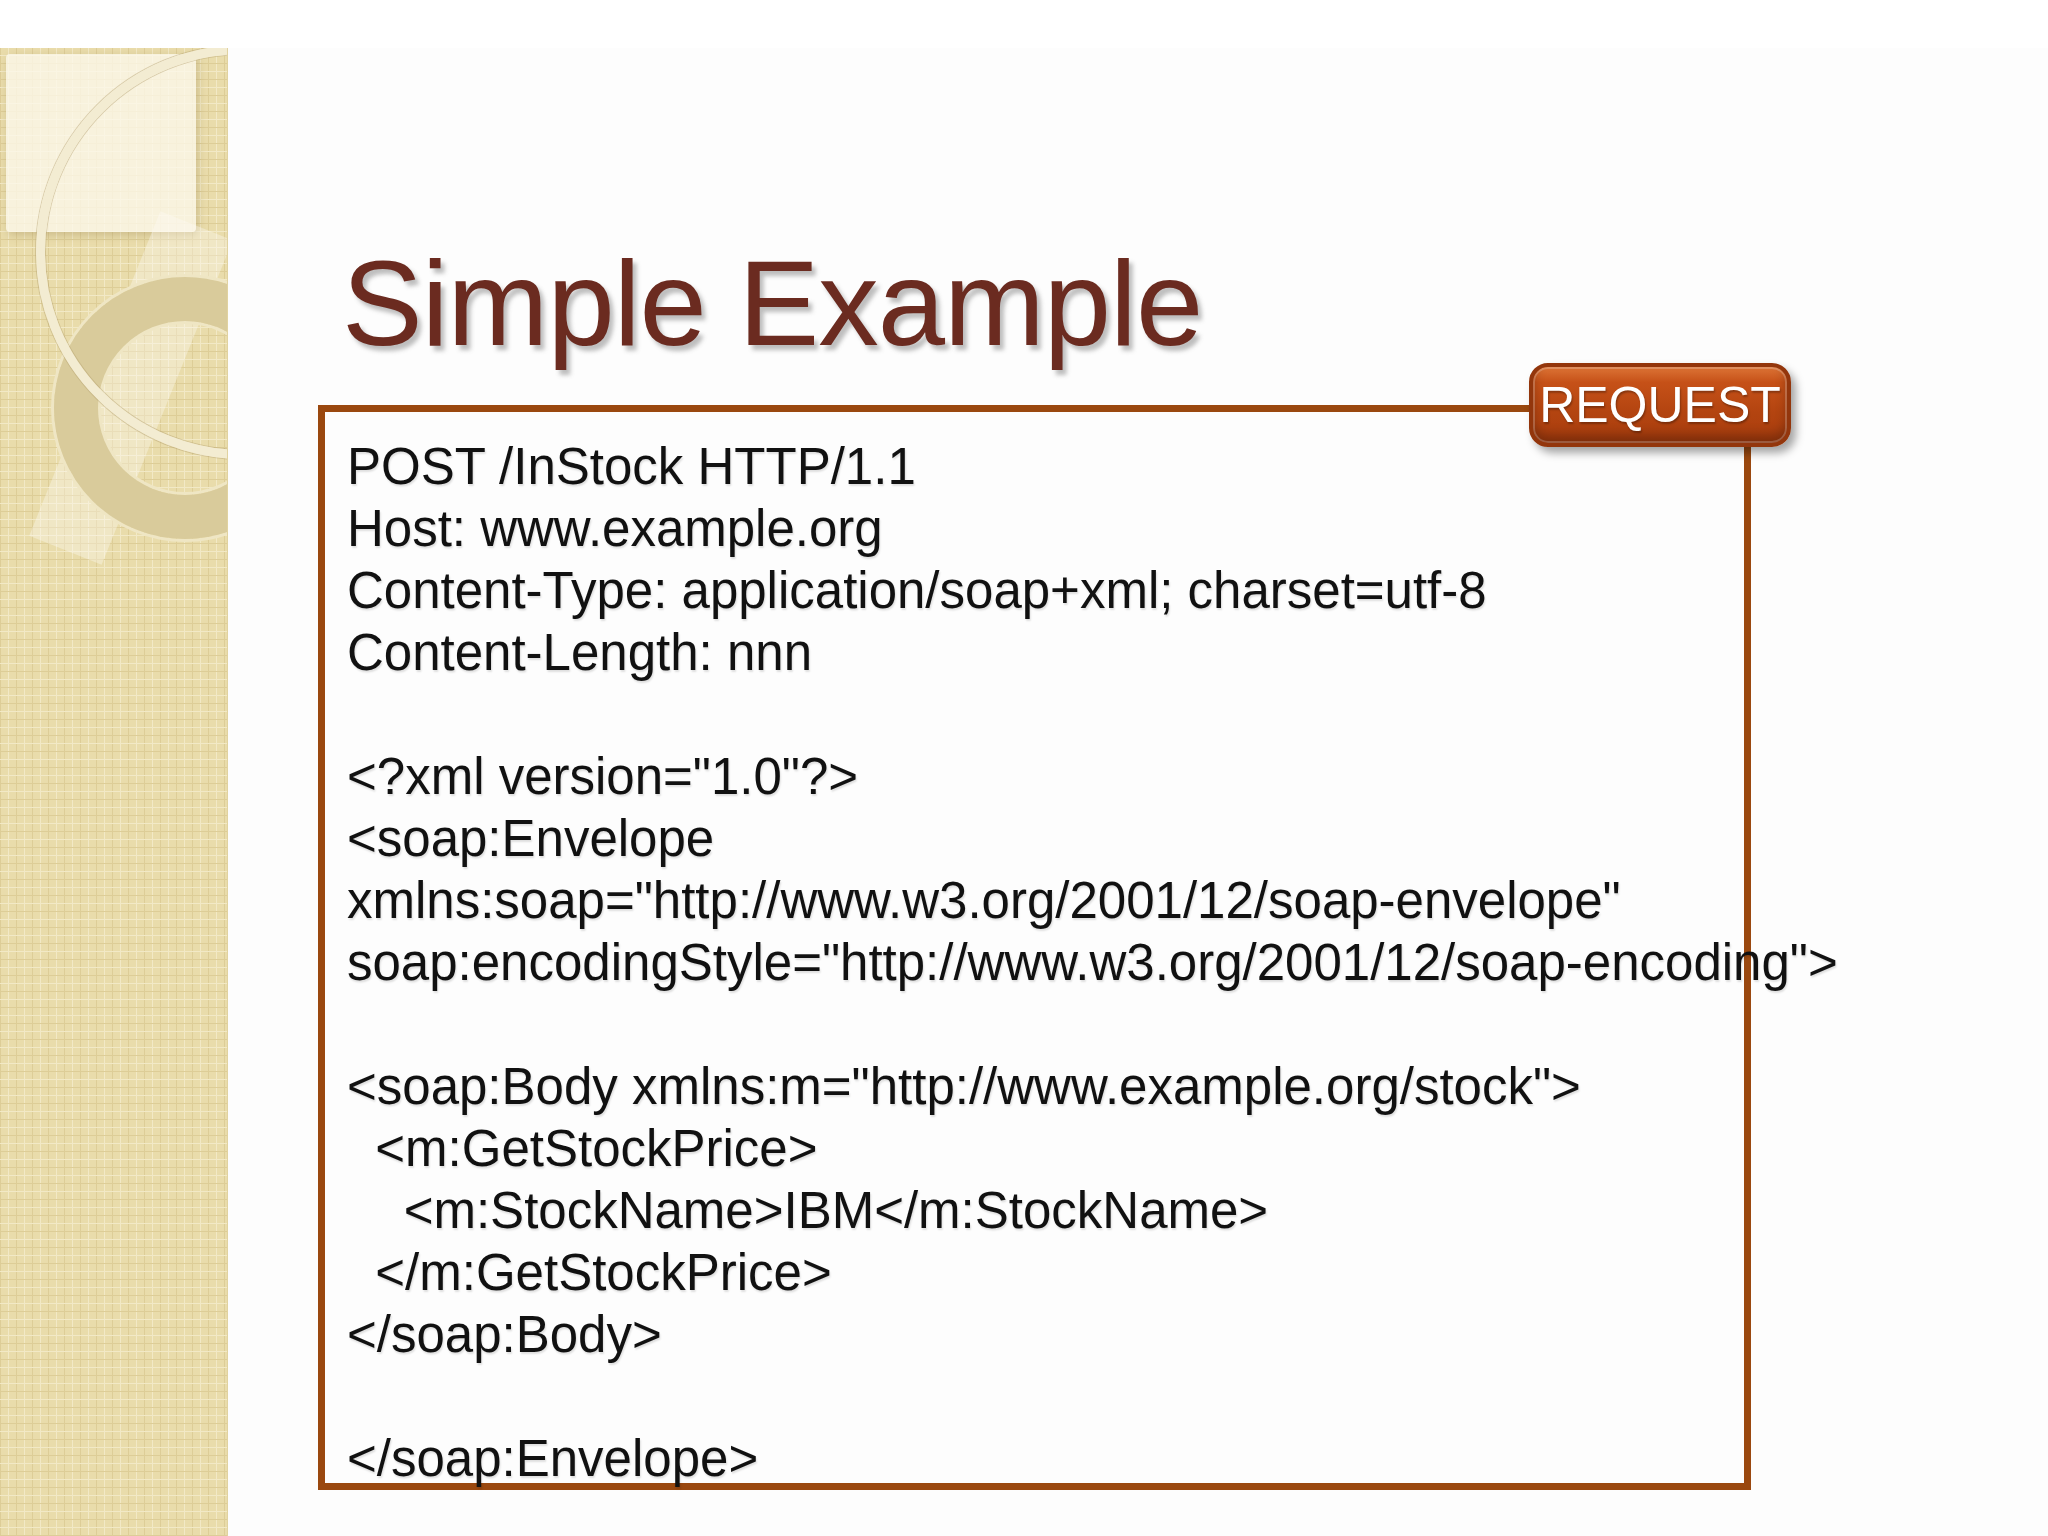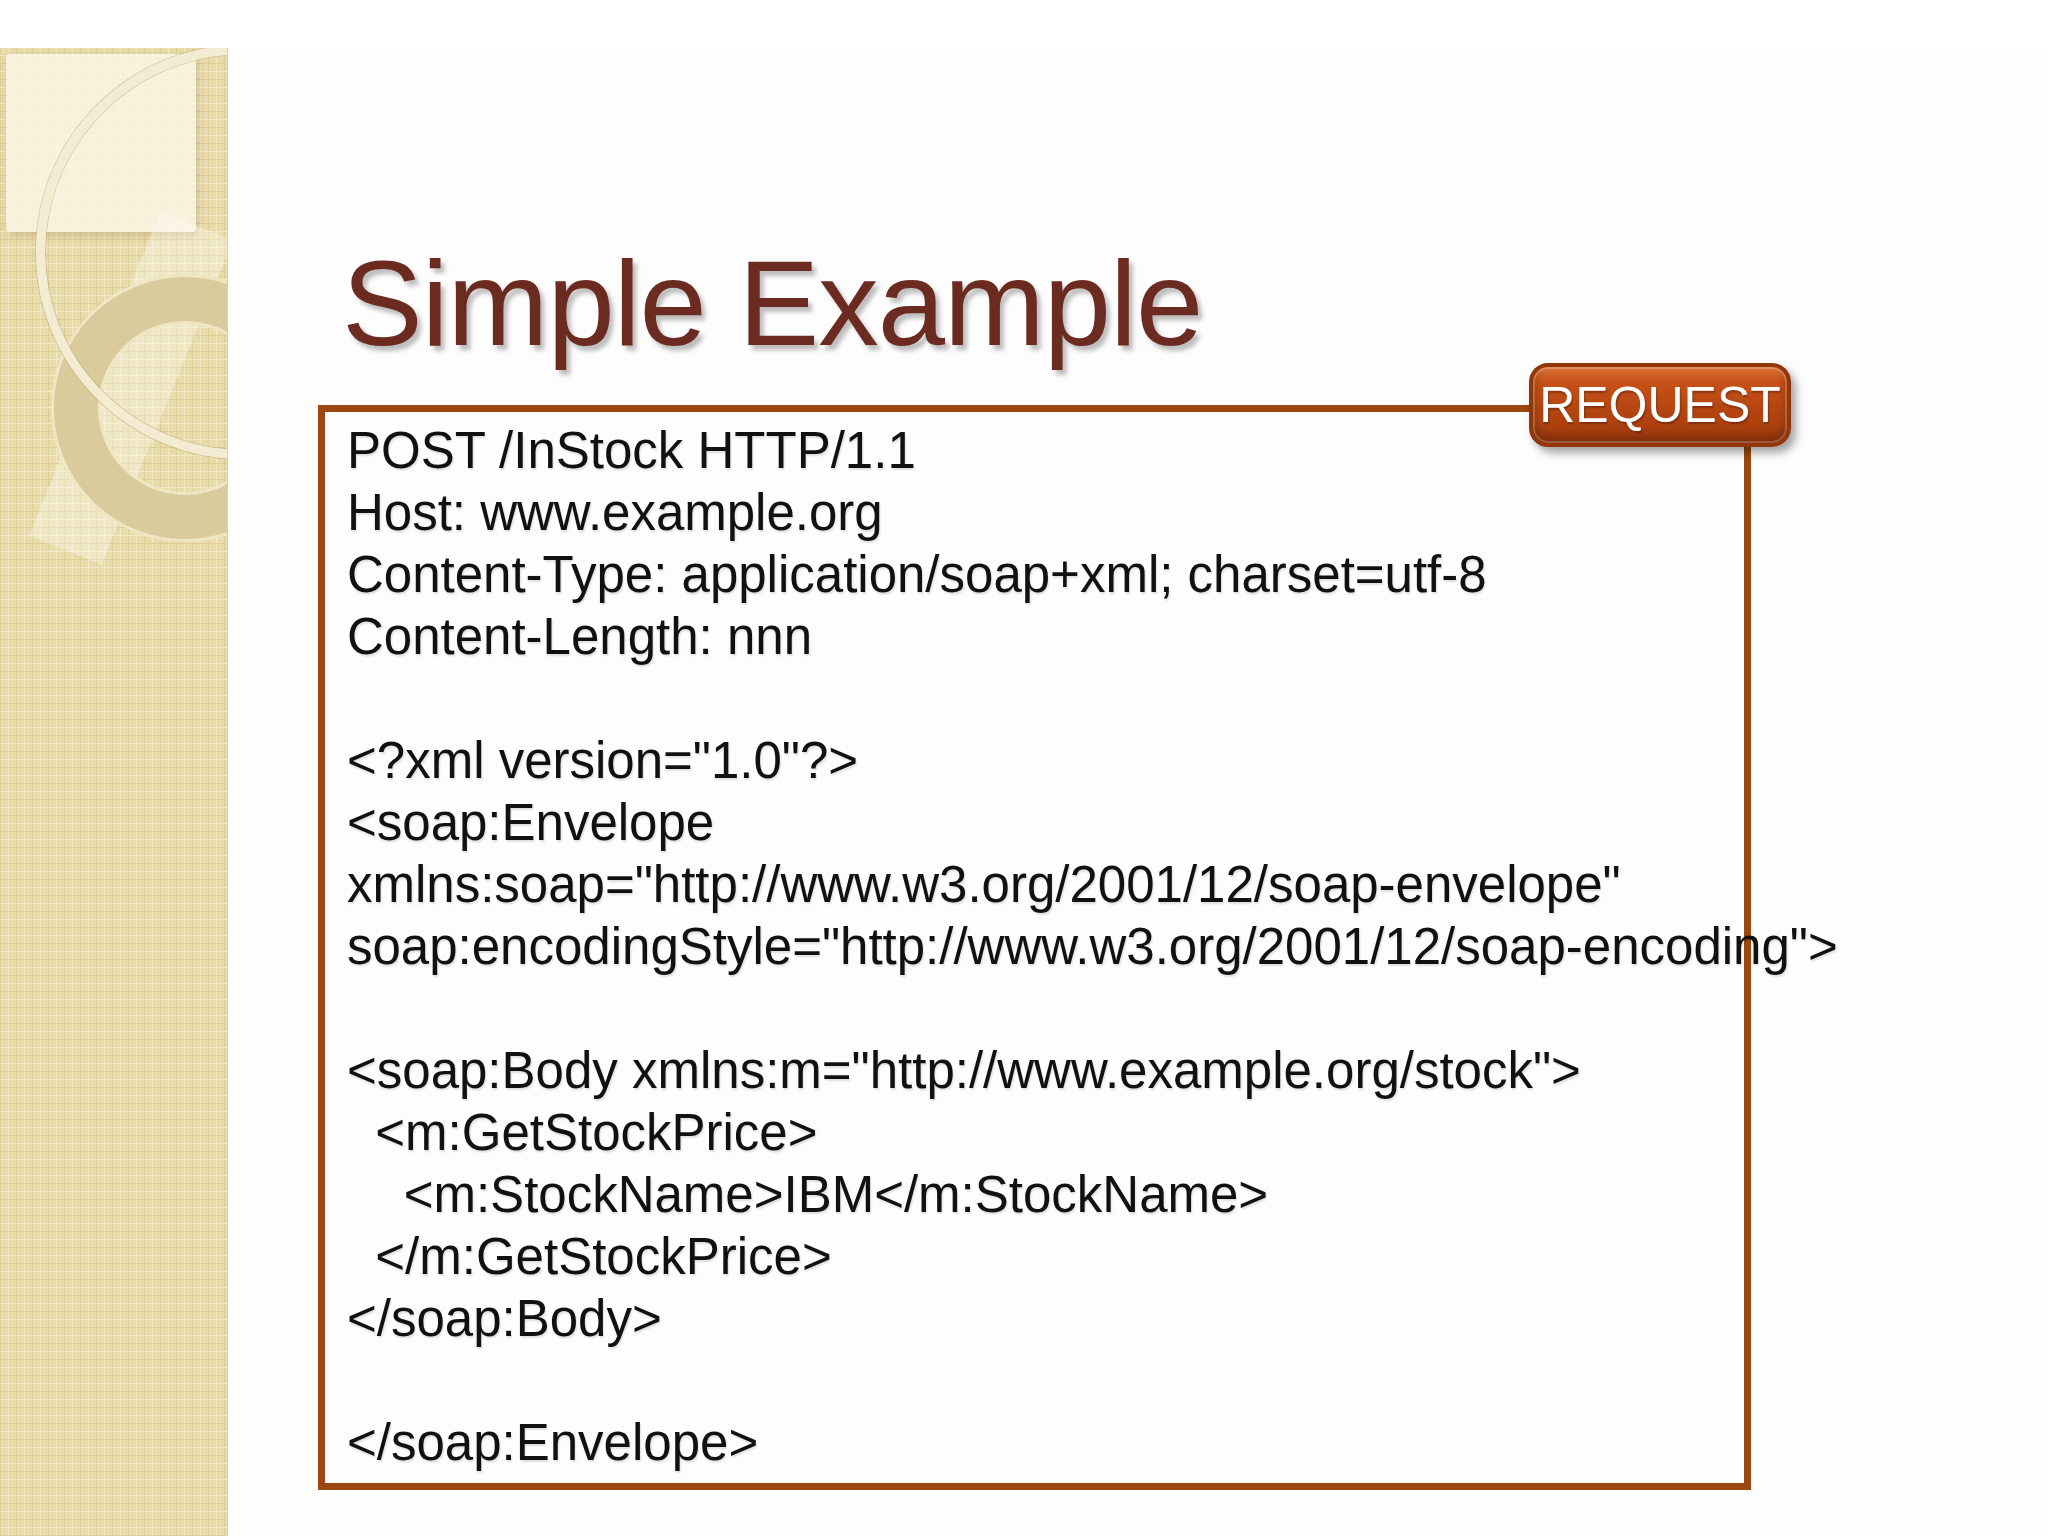--- a/index.html
+++ b/index.html
@@ -55,21 +55,21 @@
 
   
   .code-box{
     position:absolute;left:318px;top:357px;width:1433px;height:1085px;
     border:7px solid #9a480f;
     box-sizing:border-box;
     background:transparent;
     z-index:1;
   }
   .code{
-    margin:0;padding:8px 0 0 22px;
+    margin:0;padding:24px 0 0 22px;
     font-family:"Liberation Sans", sans-serif;
     font-size:51px;line-height:62px;
     color:#111111;
     white-space:pre;
     overflow:visible;
     text-shadow:1px 2px 2px rgba(0,0,0,0.12);
   }
 
   
   .badge{

